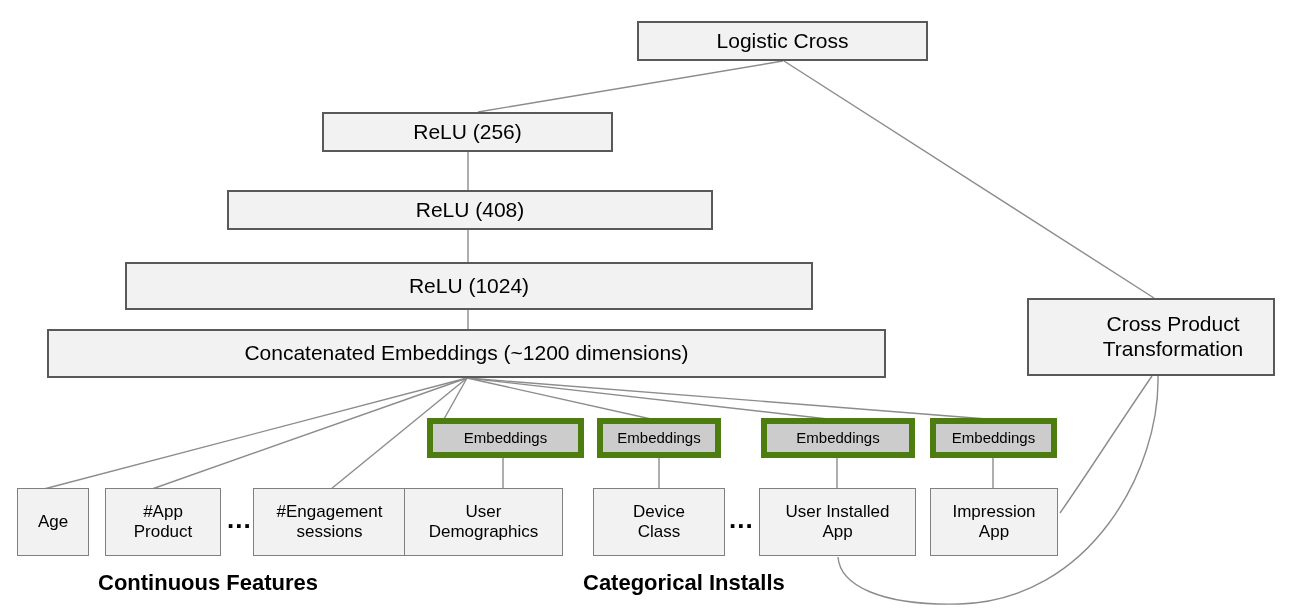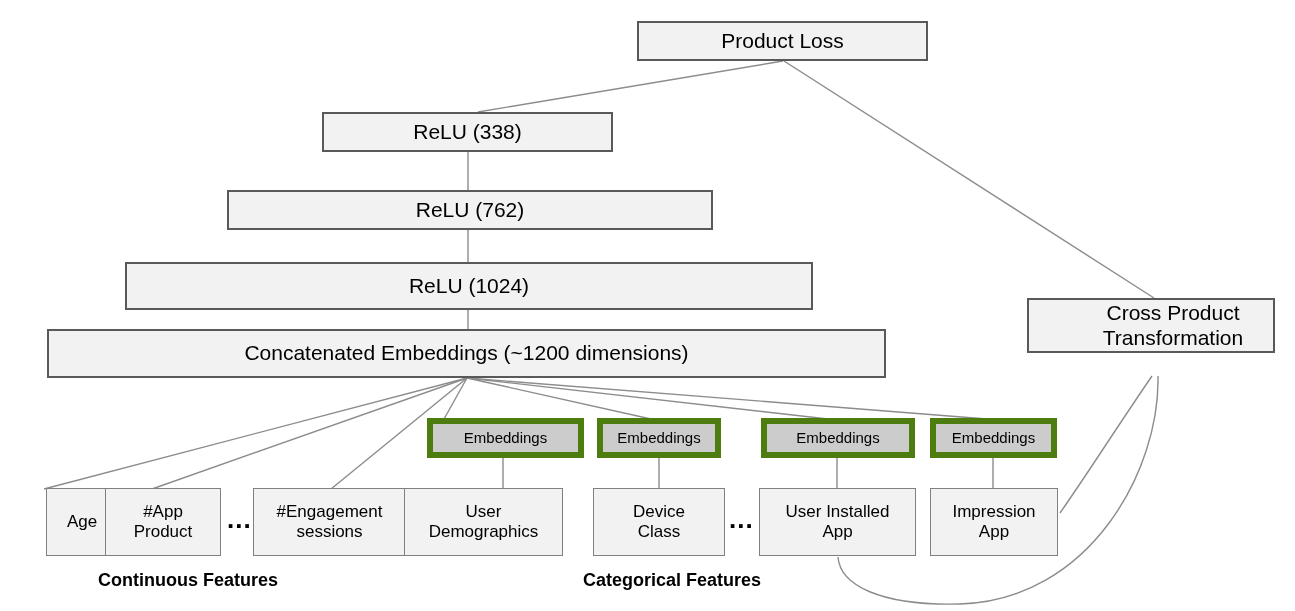--- a/index.html
+++ b/index.html
@@ -34,21 +34,21 @@
   .node.feat { font-size:17px; }
 
   .ellipsis {
     position:absolute;
     font-size:26px; font-weight:bold; color:#000;
     letter-spacing:1px;
     line-height:1;
   }
   .grouplabel {
     position:absolute;
-    font-size:18px; font-weight:bold; color:#000;
+    font-size:22px; font-weight:bold; color:#000;
     white-space:nowrap;
   }
 </style>
 </head>
 <body>
 
 <div id="stage">
 
   <svg class="edges" viewBox="0 0 1295 611" width="1295" height="611" xmlns="http://www.w3.org/2000/svg">
     <g fill="none" stroke="#8c8c8c" stroke-width="1.4">
@@ -76,58 +76,58 @@
       <path d="M659,458 L659,488"></path>
       <path d="M837,458 L837,488"></path>
       <path d="M993,458 L993,488"></path>
 
       <path d="M1152,376 C1115,430 1090,470 1060,513"></path>
       <path d="M1158,376 C1160,470 1090,600 960,604 C880,606 840,585 838,557"></path>
     </g>
   </svg>
 
   <div class="node strong big" style="left:637px; top:21px; width:291px; height:40px;">
-    <span>Product Loss</span>
+    <span>Logistic Cross</span>
   </div>
 
   <div class="node strong big" style="left:322px; top:112px; width:291px; height:40px;">
-    <span>ReLU (338)</span>
+    <span>ReLU (256)</span>
   </div>
 
   <div class="node strong big" style="left:227px; top:190px; width:486px; height:40px;">
-    <span>ReLU (762)</span>
+    <span>ReLU (408)</span>
   </div>
 
   <div class="node strong big" style="left:125px; top:262px; width:688px; height:48px;">
     <span>ReLU (1024)</span>
   </div>
 
   <div class="node strong big" style="left:47px; top:329px; width:839px; height:49px;">
     <span>Concatenated Embeddings (~1200 dimensions)</span>
   </div>
 
-  <div class="node strong big" style="left:1027px; top:298px; width:248px; height:55px; white-space:pre-line;padding-left:44px;">
+  <div class="node strong big" style="left:1027px; top:298px; width:248px; height:78px; white-space:pre-line;padding-left:44px;">
     <span>Cross Product
 Transformation</span>
   </div>
 
   <div class="node emb" style="left:427px; top:418px; width:157px; height:40px;">
     <span>Embeddings</span>
   </div>
   <div class="node emb" style="left:597px; top:418px; width:124px; height:40px;">
     <span>Embeddings</span>
   </div>
   <div class="node emb" style="left:761px; top:418px; width:154px; height:40px;">
     <span>Embeddings</span>
   </div>
   <div class="node emb" style="left:930px; top:418px; width:127px; height:40px;">
     <span>Embeddings</span>
   </div>
 
-  <div class="node feat" style="left:17px; top:488px; width:72px; height:68px; white-space:pre-line;margin-left:29px;">
+  <div class="node feat" style="left:17px; top:488px; width:72px; height:68px; white-space:pre-line;">
     <span>Age</span>
   </div>
   <div class="node feat" style="left:105px; top:488px; width:116px; height:68px; white-space:pre-line;">
     <span>#App
 Product</span>
   </div>
   <div class="ellipsis" style="left:227px; top:506px;">
     <span>...</span>
   </div>
   <div class="node feat" style="left:253px; top:488px; width:153px; height:68px; white-space:pre-line;">
@@ -152,16 +152,16 @@
   </div>
   <div class="node feat" style="left:930px; top:488px; width:128px; height:68px; white-space:pre-line;">
     <span>Impression
 App</span>
   </div>
 
   <div class="grouplabel" style="left:98px; top:570px;">
     <span>Continuous Features</span>
   </div>
   <div class="grouplabel" style="left:583px; top:570px;">
-    <span>Categorical Features</span>
+    <span>Categorical Installs</span>
   </div>
 
 </div>
 
 </body></html>

